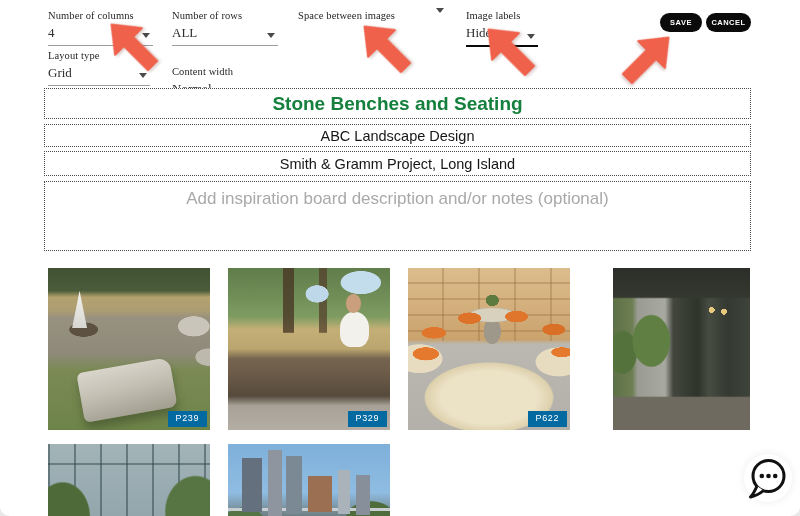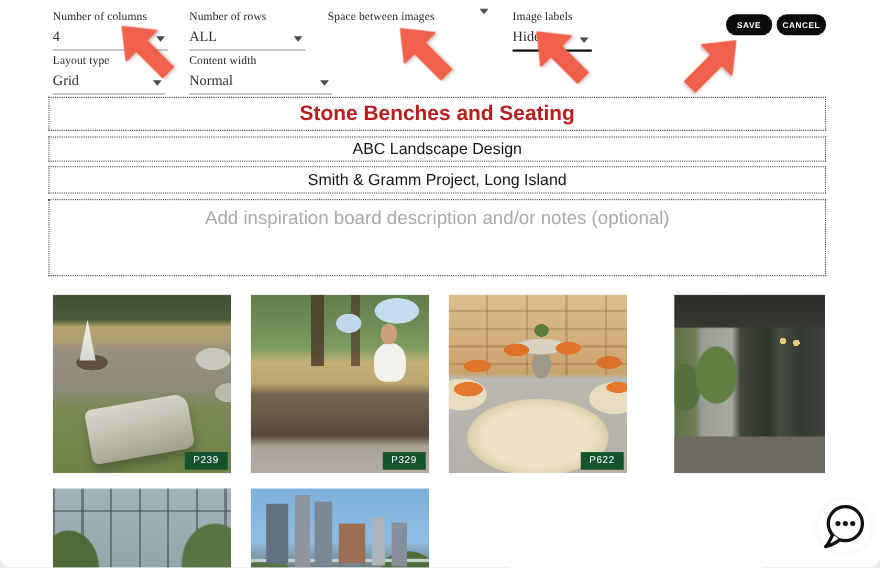--- a/index.html
+++ b/index.html
@@ -20,21 +20,21 @@
   .caret {
     position:absolute; right:3px; bottom:8px; width:0; height:0;
     border-left:4px solid transparent; border-right:4px solid transparent;
     border-top:5px solid #4a4a4a;
   }
   #f-columns { left:48px;  top:10px; width:105px; }
   #f-rows    { left:172px; top:10px; width:106px; }
   #f-spacing { left:298px; top:10px; width:149px; }
   #f-labels  { left:466px; top:10px; width:72px;  }
   #f-layout  { left:48px;  top:50px; width:102px; }
-  #f-width   { left:172px; top:50px; width:130px; }
+  #f-width   { left:172px; top:66px; width:130px; }
 
   
   .btn {
     position:absolute; top:13px; height:19px; border:none; border-radius:10px;
     background:#0b0b0b; color:#fff; font-family:inherit; font-size:7.5px;
     font-weight:bold; letter-spacing:.5px; text-align:center; padding:0; cursor:pointer;
   }
   #btn-save   { left:660px; width:42px; }
   #btn-cancel { left:706px; width:45px; }
 
@@ -48,36 +48,36 @@
   #arrow-spacing { left:365px; top:17px; }
   #arrow-labels  { left:489px; top:20px; }
   #arrow-save    { left:628px; top:28px; }
 
   
   .dbox {
     position:absolute; left:44px; width:707px; box-sizing:border-box;
     border:1px dotted #4a4a4a; display:flex; align-items:center;
     justify-content:center; cursor:text; background:#fff;
   }
-  #title-box    { top:88px;  height:31px; font-size:19px; font-weight:bold; color:#b91c1c; }
+  #title-box    { top:88px;  height:31px; font-size:19px; font-weight:bold; color:#15803d; }
   #designer-box { top:124px; height:23px; font-size:14.5px; color:#161616; }
   #project-box  { top:151px; height:25px; font-size:14.5px; color:#161616; }
   #desc-box     { top:181px; height:70px; align-items:flex-start; padding-top:7px;
                   font-size:17px; color:#a9a9a9; }
 
   
   .grid {
     position:absolute; left:48px; top:268px;
     display:grid; grid-template-columns:repeat(4,162px); grid-auto-rows:162px;
     column-gap:18px; row-gap:14px;
   }
   .card { position:relative; overflow:hidden; cursor:pointer; background:#d8d8d4; }
   .card.inset { width:137px; justify-self:end; }
   .badge {
-    position:absolute; right:3px; bottom:3px; background:#14532d; color:#fff;
+    position:absolute; right:3px; bottom:3px; background:#0369a1; color:#fff;
     font-size:9px; letter-spacing:.6px; padding:3px 8px 4px; line-height:1;
   }
 
   
   .ph { position:absolute; inset:0; }
 
   .ph-p239 {
     background:
       radial-gradient(ellipse 20px 10px at 22% 38%, rgba(62,48,34,.65) 0 70%, transparent 74%),
       radial-gradient(ellipse 22px 14px at 90% 36%, #c9c5ba 0 70%, transparent 74%),

